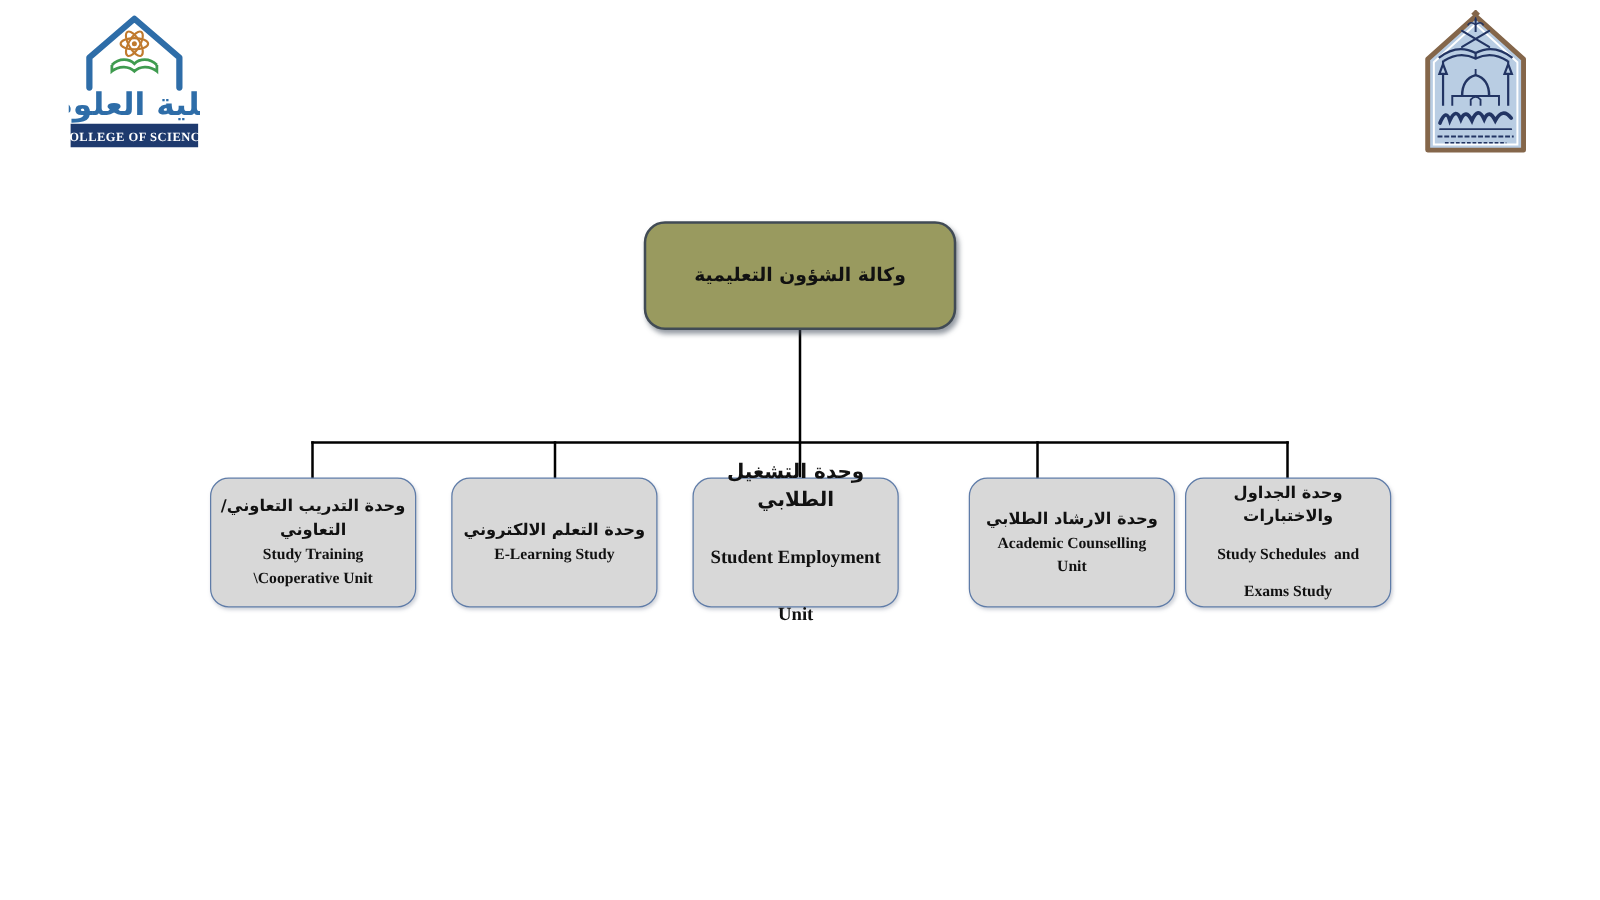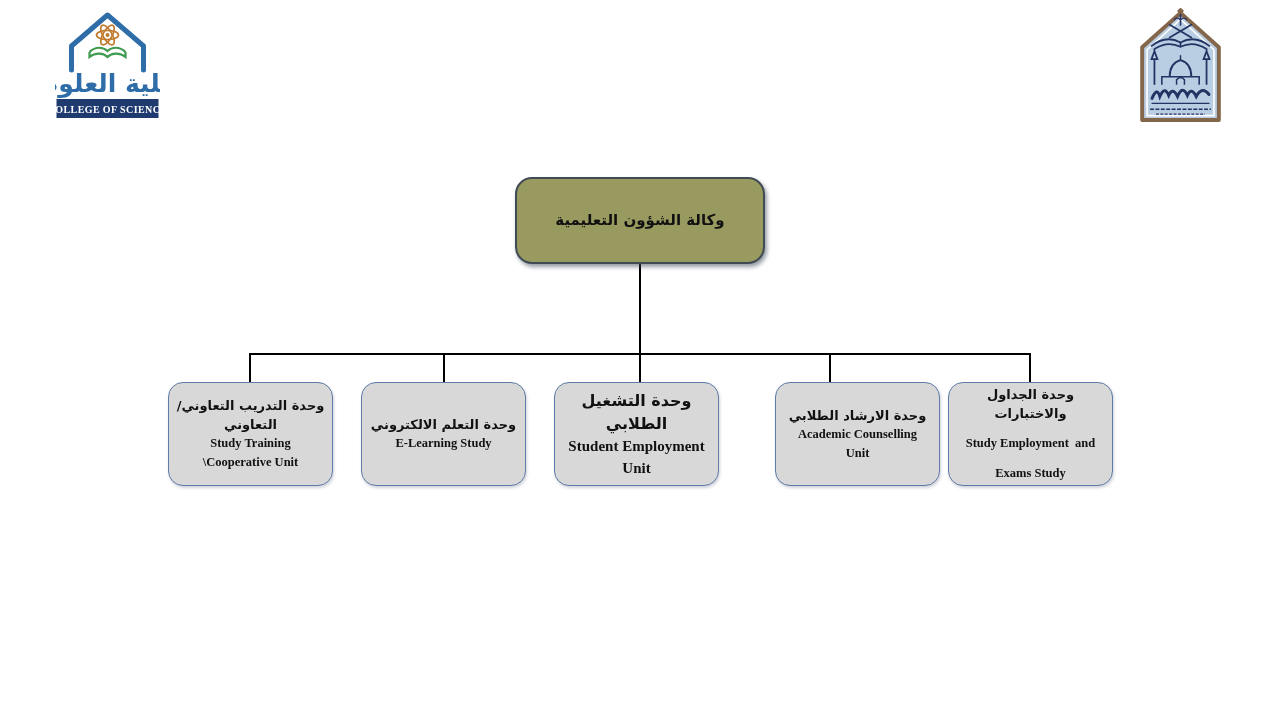--- a/index.html
+++ b/index.html
@@ -28,21 +28,21 @@
   .child-node{
     top:382px;width:165px;height:104px;
     background:#d8d8d8;border:1px solid #5f7ca8;border-radius:15px;
     box-shadow:1px 2px 3px rgba(120,130,150,.35);
   }
   .child-1{left:168px;} .child-2{left:361px;} .child-3{left:554px;}
   .child-4{left:775px;} .child-5{left:948px;gap:11px;}
   .child-node .ar{font-size:13px;line-height:19px;}
   .child-node .en{font-size:12.5px;line-height:19px;font-weight:bold;}
   .child-node.emphasis .ar{font-size:16px;line-height:23px;}
-  .child-node.emphasis .en{font-size:15px;line-height:22px;}
+  .child-node.emphasis .en{font-size:15px;line-height:22px;margin-top:24px;}
   .ar{font-weight:bold;direction:rtl;unicode-bidi:embed;
       font-family:"DejaVu Sans","Liberation Serif",sans-serif;}
   .tline{white-space:pre-wrap;}
   
   .logo{position:absolute;}
   .logo-left{left:55px;top:8px;width:105px;height:110px;}
   .logo-right{left:1137px;top:8px;width:87px;height:116px;}
   svg{display:block;}
 </style>
 </head>
@@ -133,17 +133,17 @@
   </div>
 
   <div class="node child-node child-4">
     <div class="ar tline">وحدة الارشاد الطلابي</div>
     <div class="en tline">Academic Counselling</div>
     <div class="en tline">Unit</div>
   </div>
 
   <div class="node child-node child-5">
     <div class="ar tline">وحدة الجداول والاختبارات</div>
-    <div class="en tline">Study Employment  and</div>
+    <div class="en tline">Study Schedules  and</div>
     <div class="en tline">Exams Study</div>
   </div>
 
 </div>
 
 </body></html>

